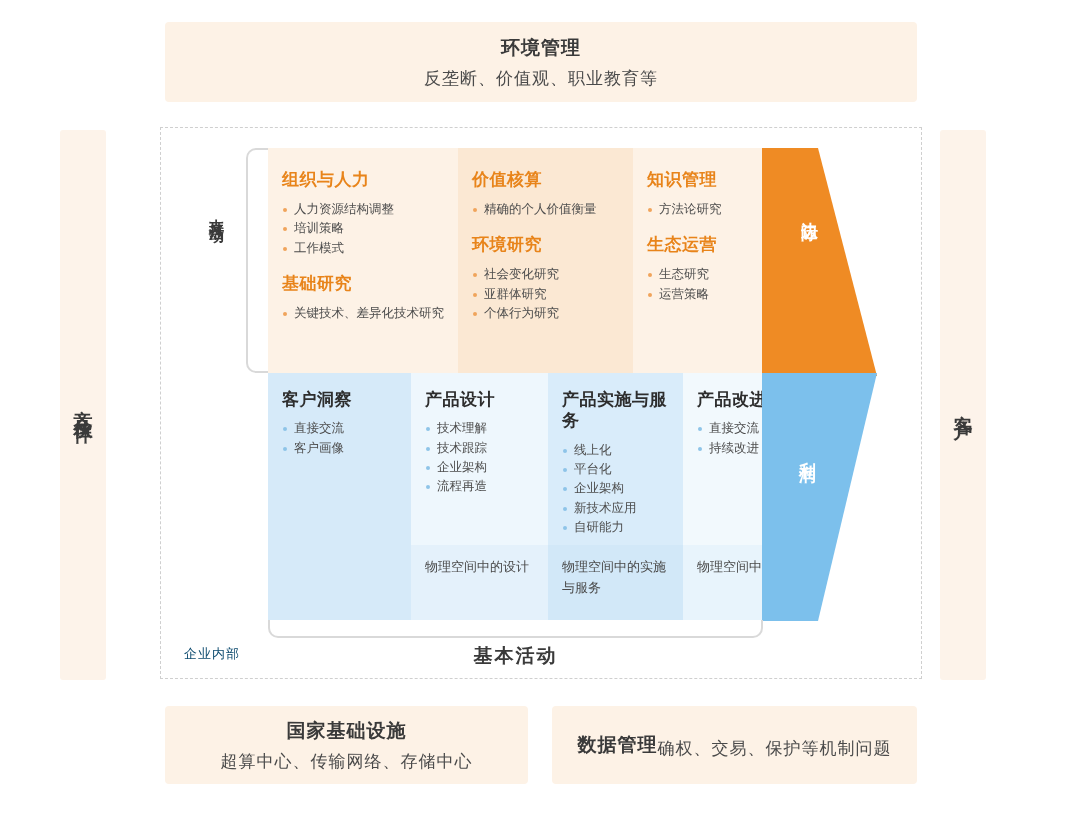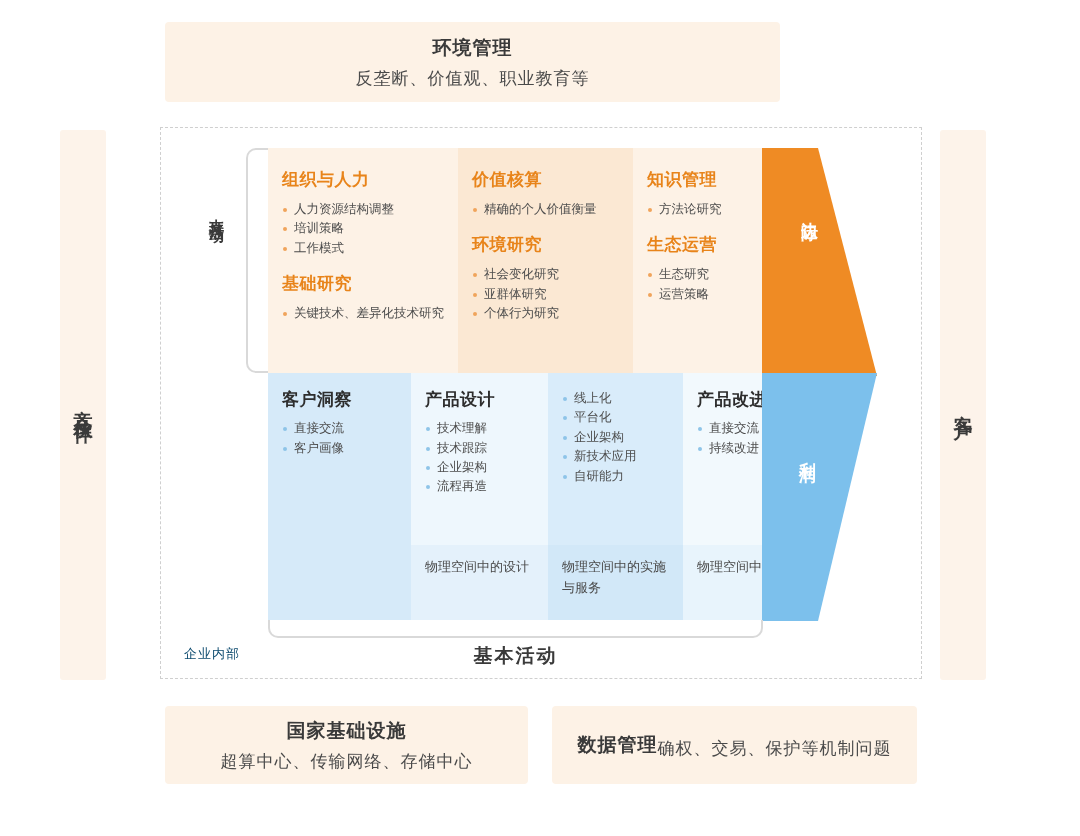--- a/index.html
+++ b/index.html
@@ -14,21 +14,21 @@
     overflow: hidden;
   }
 
   
   .hdr-title { font-size: 19px; font-weight: bold; color: #3a3a3a; letter-spacing: 1px; }
   .hdr-sub { font-size: 17px; color: #4a4a4a; letter-spacing: 1px; margin-top: 6px; }
 
   
   #top-band {
     position: absolute;
-    left: 165px; top: 22px; width: 615px; height: 80px;
+    left: 165px; top: 22px; width: 752px; height: 80px;
     background: #fdf2e6;
     border-radius: 4px;
     display: flex; flex-direction: column; align-items: center; justify-content: center;
   }
 
   
   #bottom-left-band {
     position: absolute;
     left: 165px; top: 706px; width: 363px; height: 78px;
     background: #fdf2e6; border-radius: 4px;
@@ -270,20 +270,21 @@
     <div class="cell-title">产品设计</div>
     <ul class="bul blue">
       <li>技术理解</li>
       <li>技术跟踪</li>
       <li>企业架构</li>
       <li>流程再造</li>
     </ul>
   </div>
 
   <div class="bas-col b2">
+    <div class="cell-title">产品实施与服务</div>
     <ul class="bul blue">
       <li>线上化</li>
       <li>平台化</li>
       <li>企业架构</li>
       <li>新技术应用</li>
       <li>自研能力</li>
     </ul>
   </div>
 
   <div class="bas-col b3">

